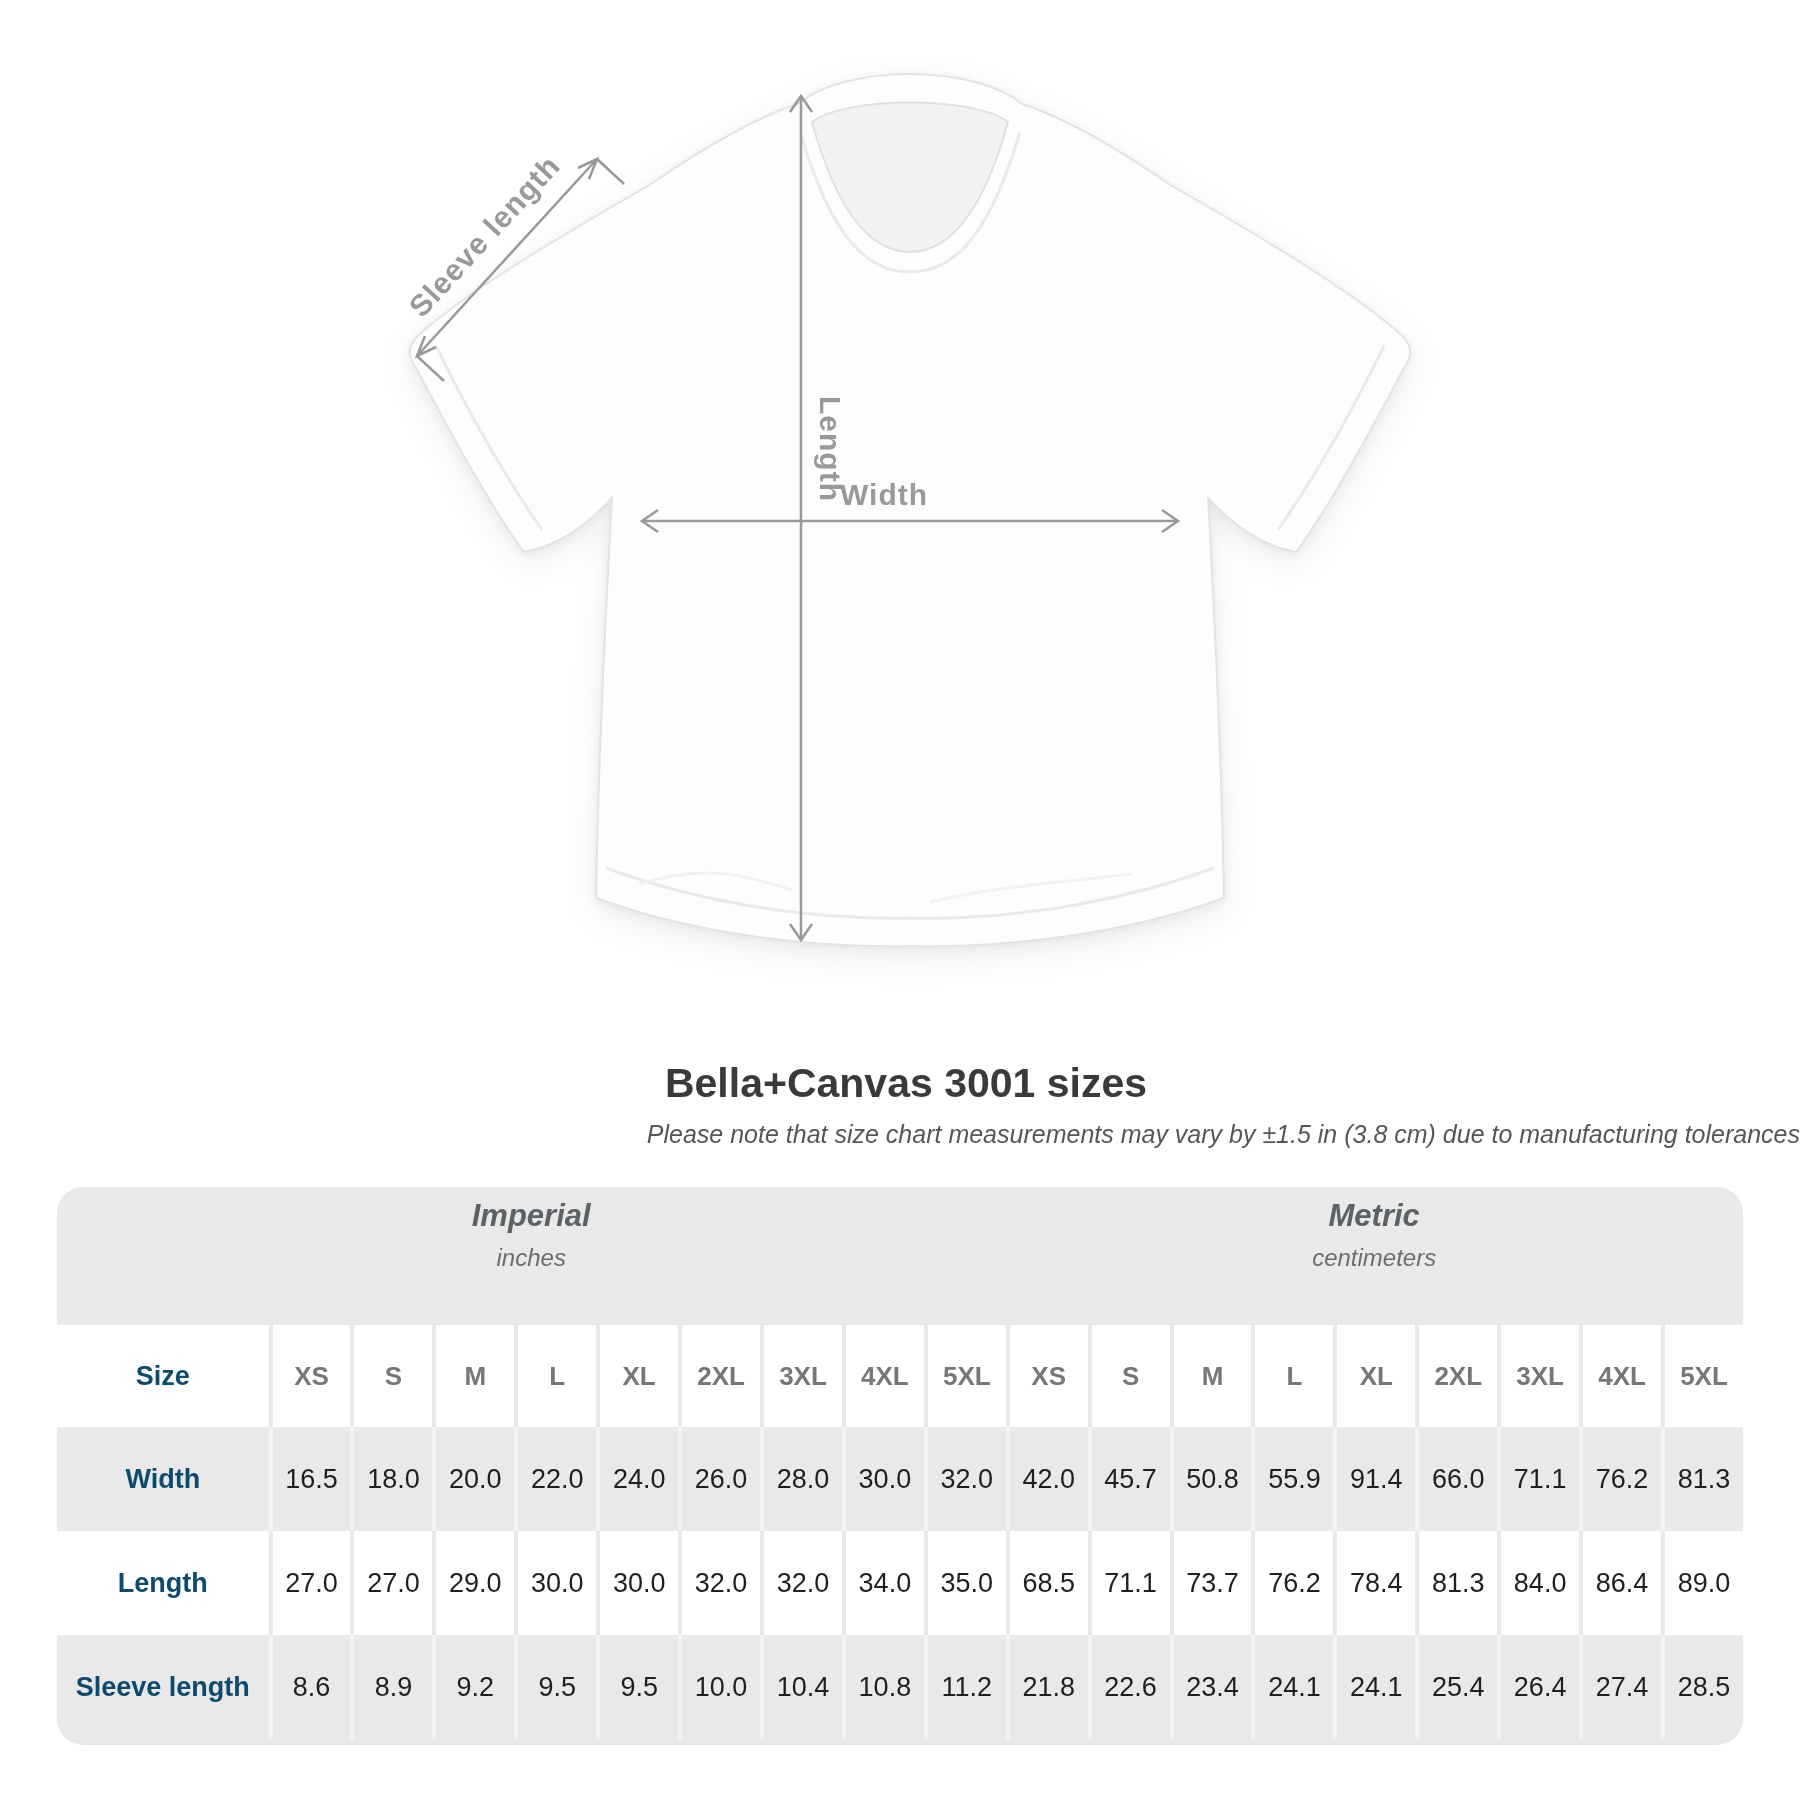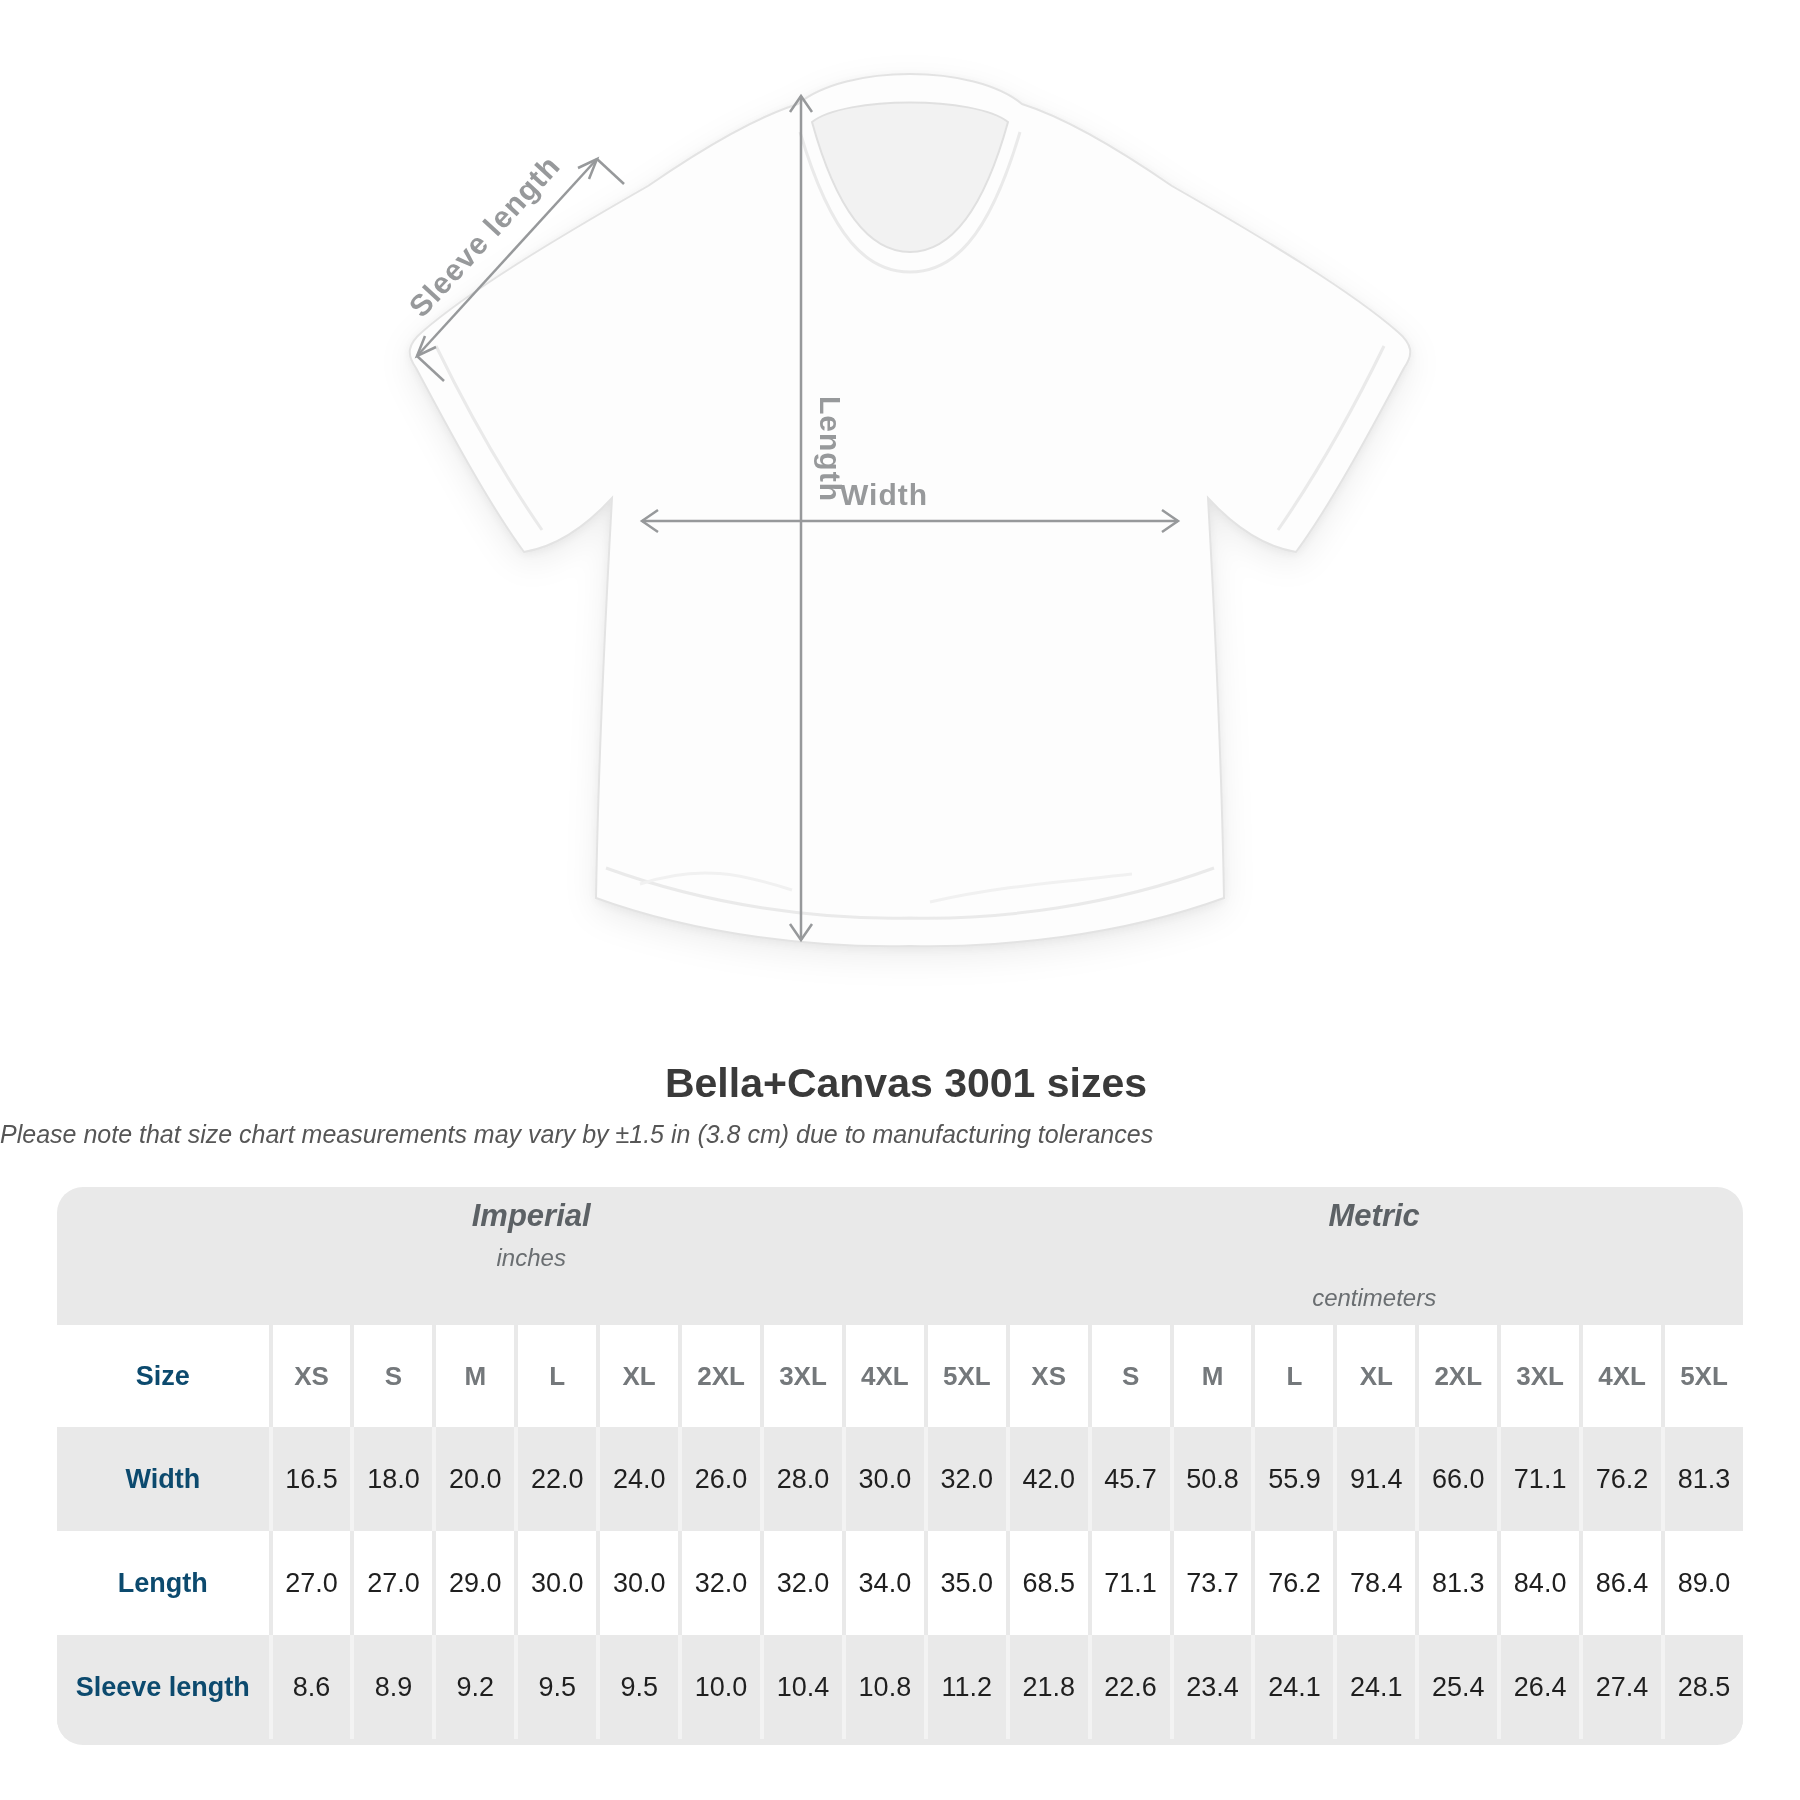--- a/index.html
+++ b/index.html
@@ -12,29 +12,29 @@
   .diagram svg{display:block;}
   .tee{fill:#fdfdfd;stroke:#e3e3e3;stroke-width:2;
        filter:drop-shadow(0 10px 16px rgba(0,0,0,0.07)) drop-shadow(0 2px 5px rgba(0,0,0,0.05));}
   .seam{fill:none;stroke:#eaeaea;stroke-width:3;}
   .wrinkle{fill:none;stroke:#f1f1f1;stroke-width:3;}
   .dim{fill:none;stroke:#97999b;stroke-width:2.5;}
   .dim-label{fill:#97999b;font-size:30px;font-weight:bold;letter-spacing:1px;}
   
   .page-title{position:absolute;top:1060px;left:0;width:1800px;text-align:center;
     font-size:41px;font-weight:bold;color:#3a3a3a;margin:0;padding-left:6px;}
-  .page-sub{position:absolute;top:1120px;left:0;width:1800px;text-align:left;
+  .page-sub{position:absolute;top:1120px;left:0;width:1800px;text-align:right;
     font-size:25px;font-style:italic;color:#565656;margin:0;}
   
   .card{position:absolute;top:1187px;left:57px;width:1686px;height:558px;
     background:#e9e9e9;border-radius:26px;overflow:hidden;}
   .groups{display:flex;height:138px;}
   .group{display:flex;flex-direction:column;align-items:center;justify-content:flex-start;padding-top:10px;box-sizing:border-box;}
   .group.imperial{width:56.25%;}
-  .group.metric{width:43.75%;gap:40px;}
+  .group.metric{width:43.75%;}
   .g-label{font-size:31px;font-weight:bold;font-style:italic;color:#5c6165;line-height:38px;}
   .g-sub{font-size:24px;font-style:italic;color:#6a6e71;line-height:30px;margin-top:8px;}
   table.sizes{width:100%;border-collapse:separate;border-spacing:0;table-layout:fixed;}
   table.sizes td{text-align:center;vertical-align:middle;padding:0;}
   td.rowlabel{width:12.55%;font-weight:bold;color:#0c4a6e;font-size:27px;}
   td.sizehead{font-weight:bold;color:#74787b;font-size:26px;}
   td.val{color:#1f1f1f;font-size:27px;}
   tr.size-row td{background:#ffffff;height:102px;}
   tr.data-row td{height:104px;}
   tr.data-row.white td{background:#ffffff;}

